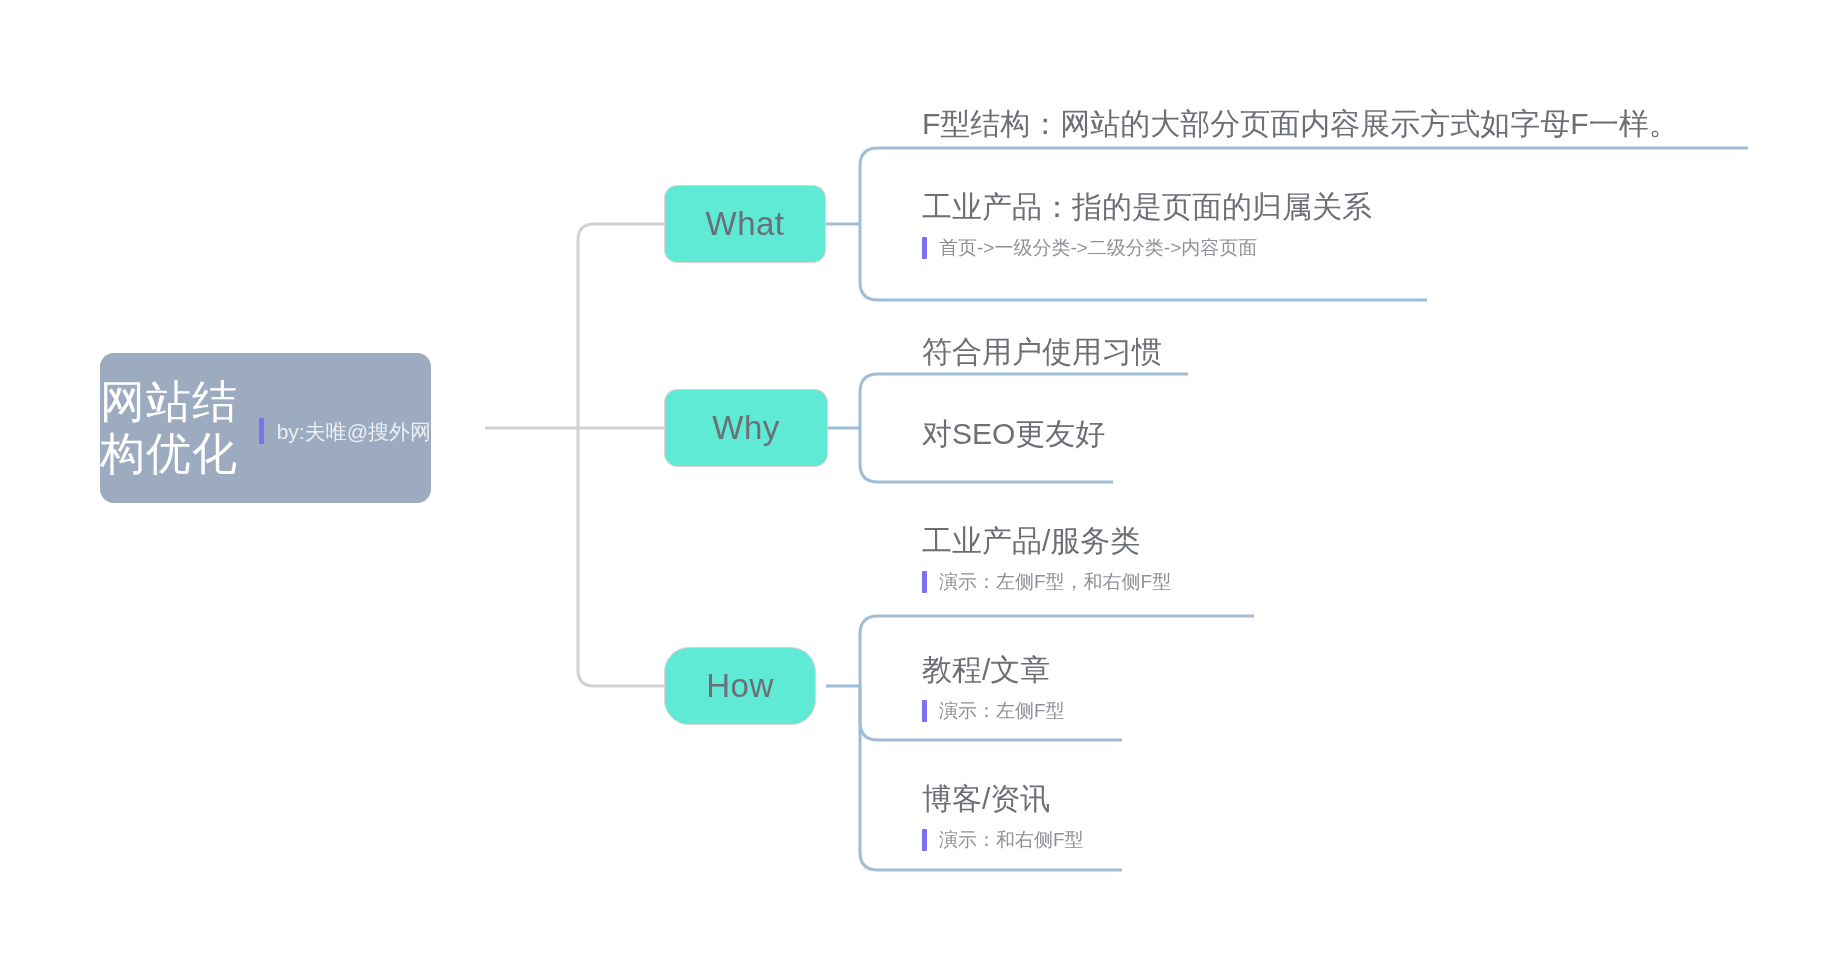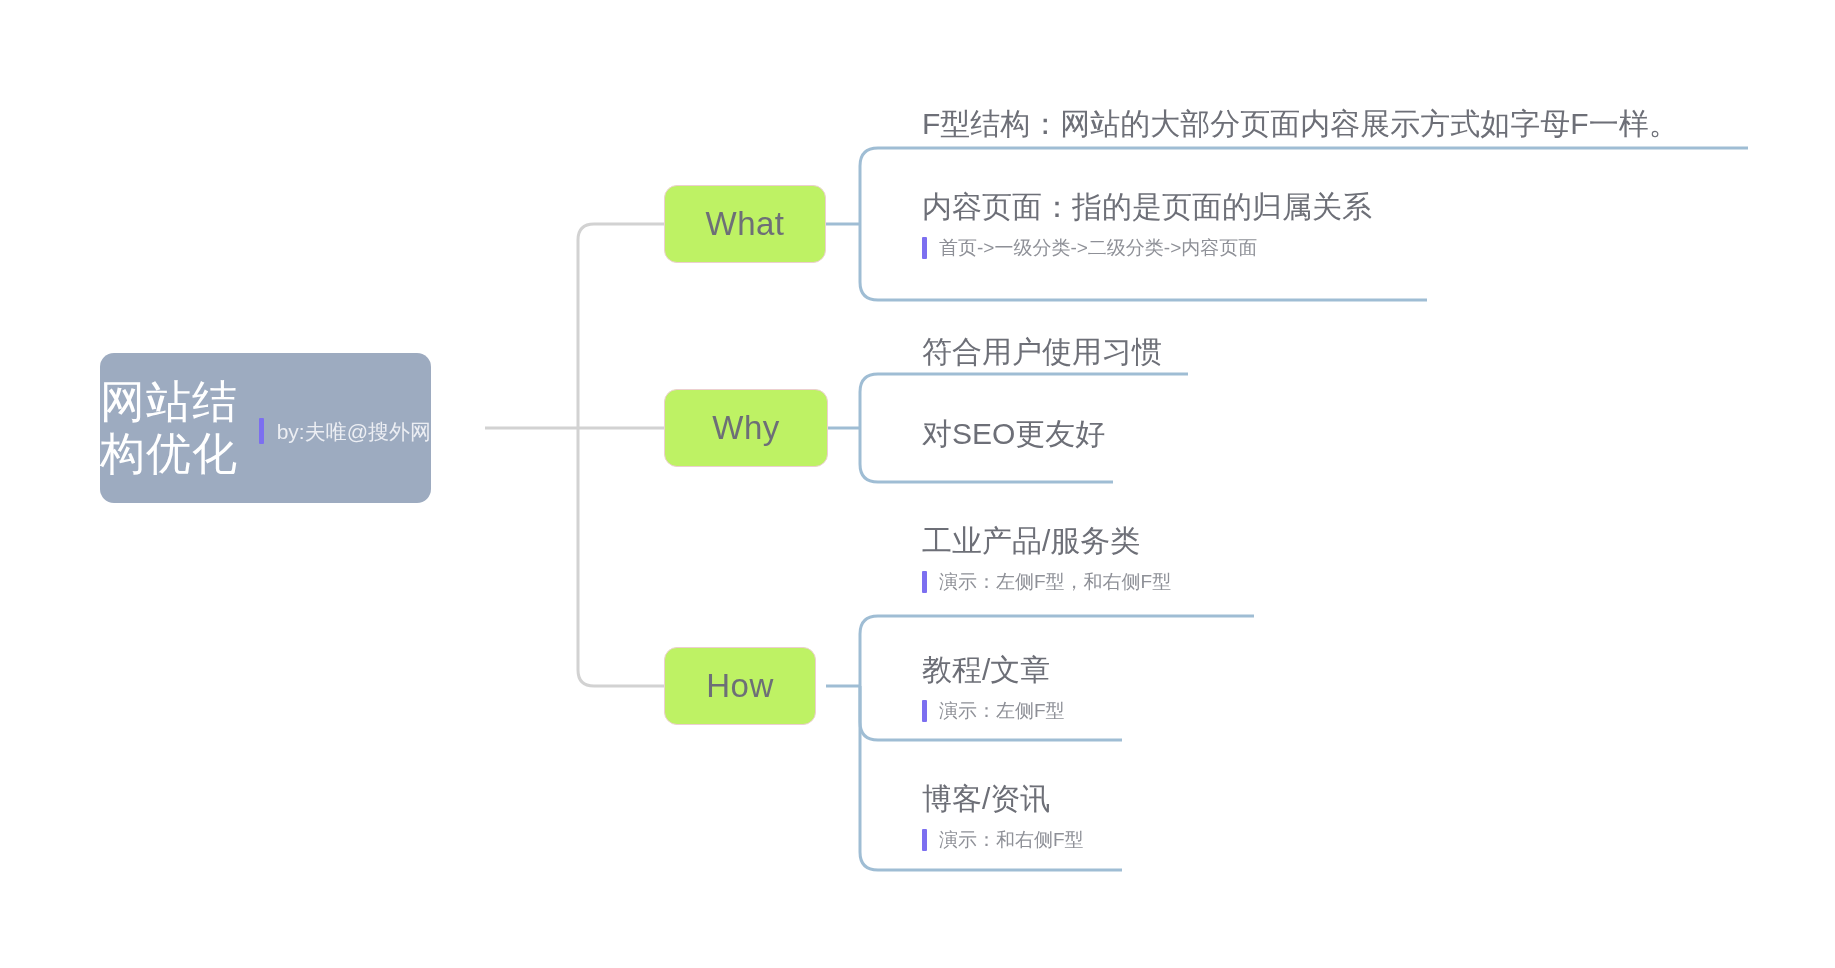--- a/index.html
+++ b/index.html
@@ -61,21 +61,21 @@
   }
   .root-sub {
     font-size: 21px;
     color: #eceef3;
     white-space: nowrap;
   }
 
   
   .l1-node {
     position: absolute;
-    background: #bef264;
+    background: #5eead4;
     border: 1.6px solid #eccfcf;
     border-radius: 13px;
     box-sizing: border-box;
     display: flex;
     align-items: center;
     justify-content: center;
     color: #6d6f77;
     font-size: 33px;
     letter-spacing: 0.5px;
   }
@@ -149,30 +149,30 @@
   </div>
 
   <div class="l1-node" style="left:664px;top:185px;width:162px;height:78px;">
     <span>What</span>
   </div>
 
   <div class="l1-node" style="left:664px;top:389px;width:164px;height:78px;">
     <span>Why</span>
   </div>
 
-  <div class="l1-node" style="left:664px;top:647px;width:152px;height:78px;">
+  <div class="l1-node" style="left:664px;top:647px;width:152px;height:78px;border-radius:25px;">
     <span>How</span>
   </div>
 
   <div class="l2" style="left:922px;top:105px;text-align:center;">
     <div class="l2-title">F型结构：网站的大部分页面内容展示方式如字母F一样。</div>
   </div>
 
   <div class="l2" style="left:922px;top:188px;">
-    <div class="l2-title">内容页面：指的是页面的归属关系</div>
+    <div class="l2-title">工业产品：指的是页面的归属关系</div>
     <div class="l3-row">
       <span class="l3-bar"></span>
       <span class="l3-text">首页-&gt;一级分类-&gt;二级分类-&gt;内容页面</span>
     </div>
   </div>
 
   <div class="l2" style="left:922px;top:333px;">
     <div class="l2-title">符合用户使用习惯</div>
   </div>
 

